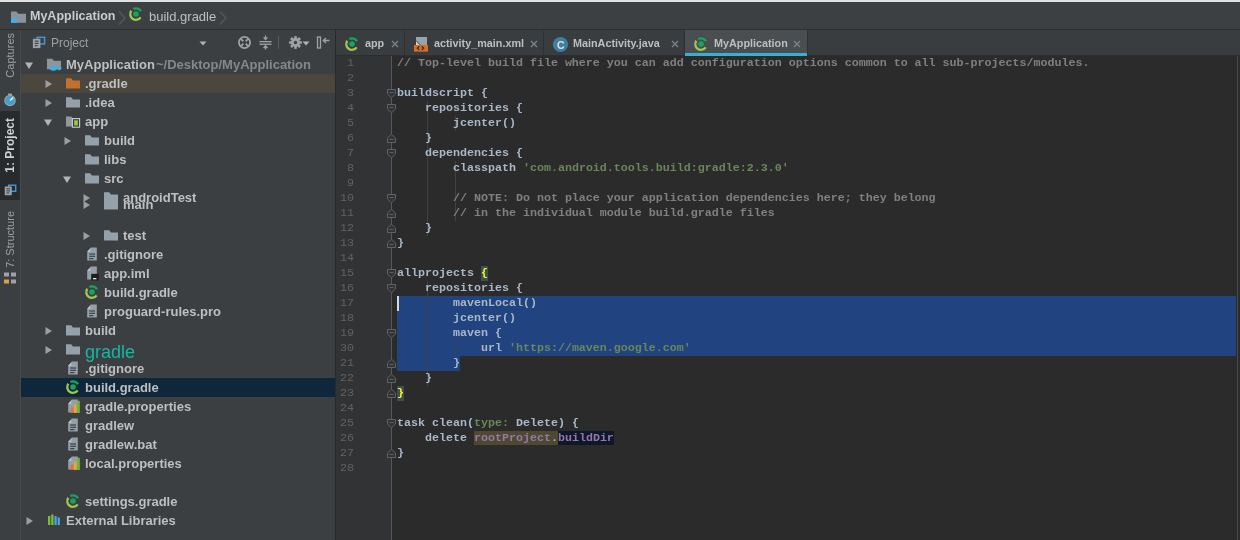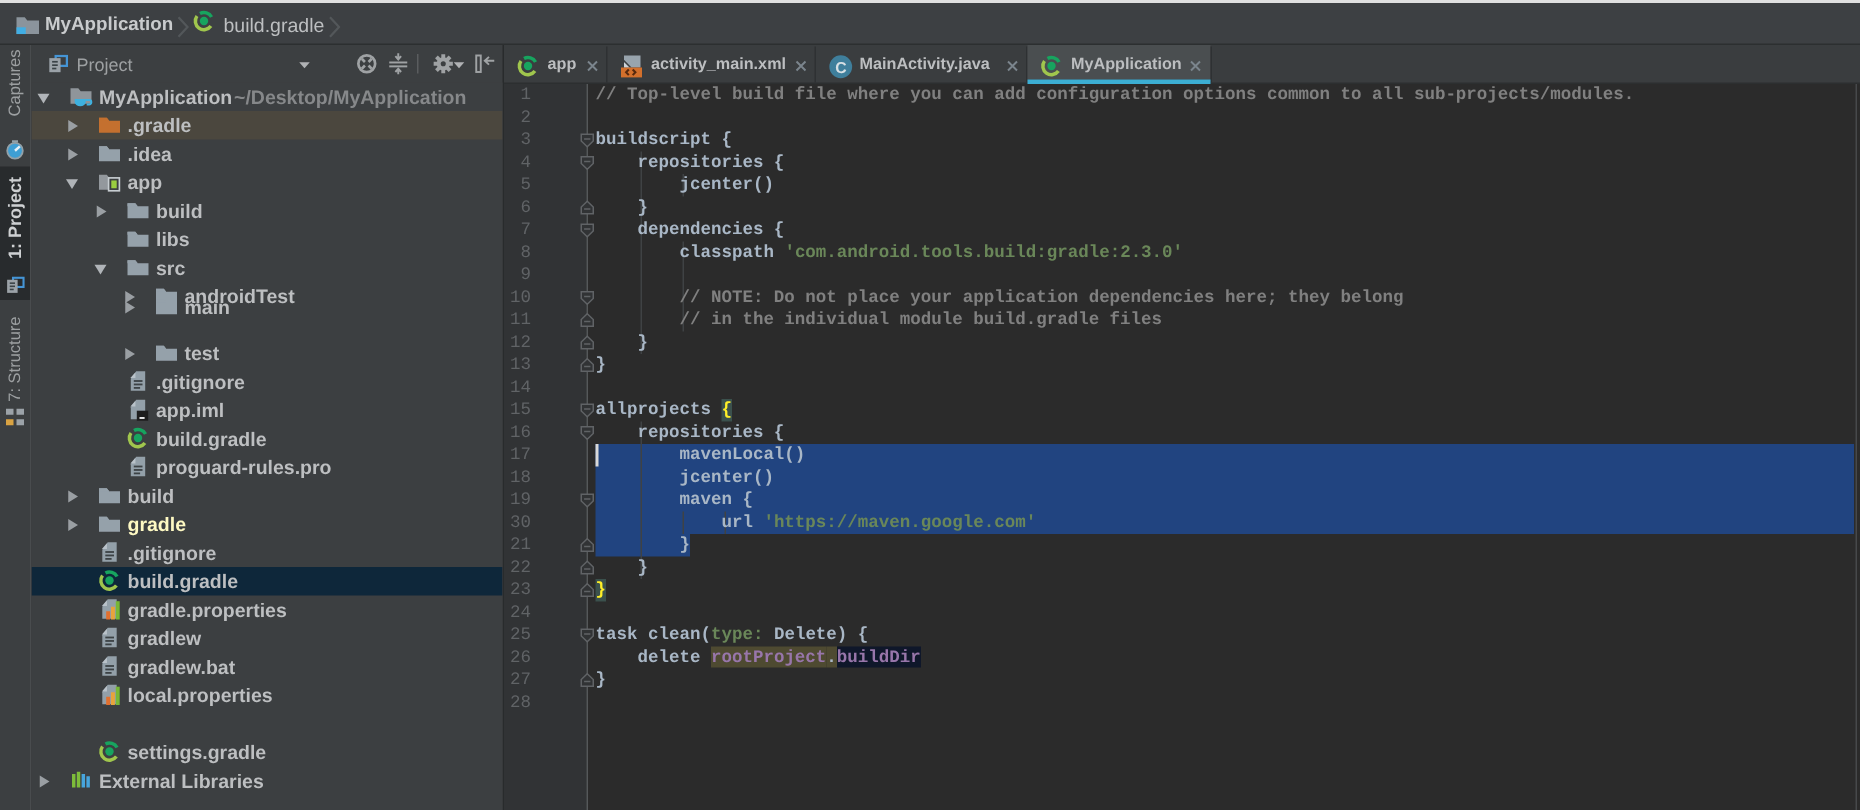--- a/index.html
+++ b/index.html
@@ -328,21 +328,21 @@
         <svg width="10" height="10" viewBox="0 0 10 10" style="">
           <path d="M2.5 1 L9 5 L2.5 9 Z" fill="#9a9fa3"></path>
         </svg>
       </div>
 <div class="abs icon16" style="left:44px;top:1px">
         <svg width="16" height="16" viewBox="0 0 16 16" style="">
           <path d="M1 3.5 h5.2 l1.6 2 H15 v8 H1 Z" fill="#95a1aa"></path>
           <path d="M1 3.5 h5.2 l1.6 2 H1 Z" fill="#95a1aa"></path>
         </svg>
       </div>
-<div class="abs" style="left:64px;top:2px;font-size:13px;font-weight:bold;color:#fef9c3;white-space:pre">gradle</div>
+<div class="abs" style="left:64px;top:2px;font-size:18px;font-weight:normal;color:#14b8a6;white-space:pre">gradle</div>
 </div>
 <div class="tree-row" style="top:304px;">
 <div class="abs icon16" style="left:44px;top:1px">
         <svg width="16" height="16" viewBox="0 0 16 16" style="">
           <path d="M6.8 1.5 H12.8 V14.5 H3.2 V6.5 Z" fill="#93a0a9"></path>
           <path d="M2.9 6 L6.3 2.2 L6.3 6 Z" fill="#b9c2c9"></path>
           <rect x="5.2" y="7.4" width="5.8" height="1.2" fill="#3c4245"></rect>
           <rect x="5.2" y="9.7" width="5.8" height="1.2" fill="#3c4245"></rect>
           <rect x="5.2" y="12" width="4.2" height="1.2" fill="#3c4245"></rect>
         </svg>

